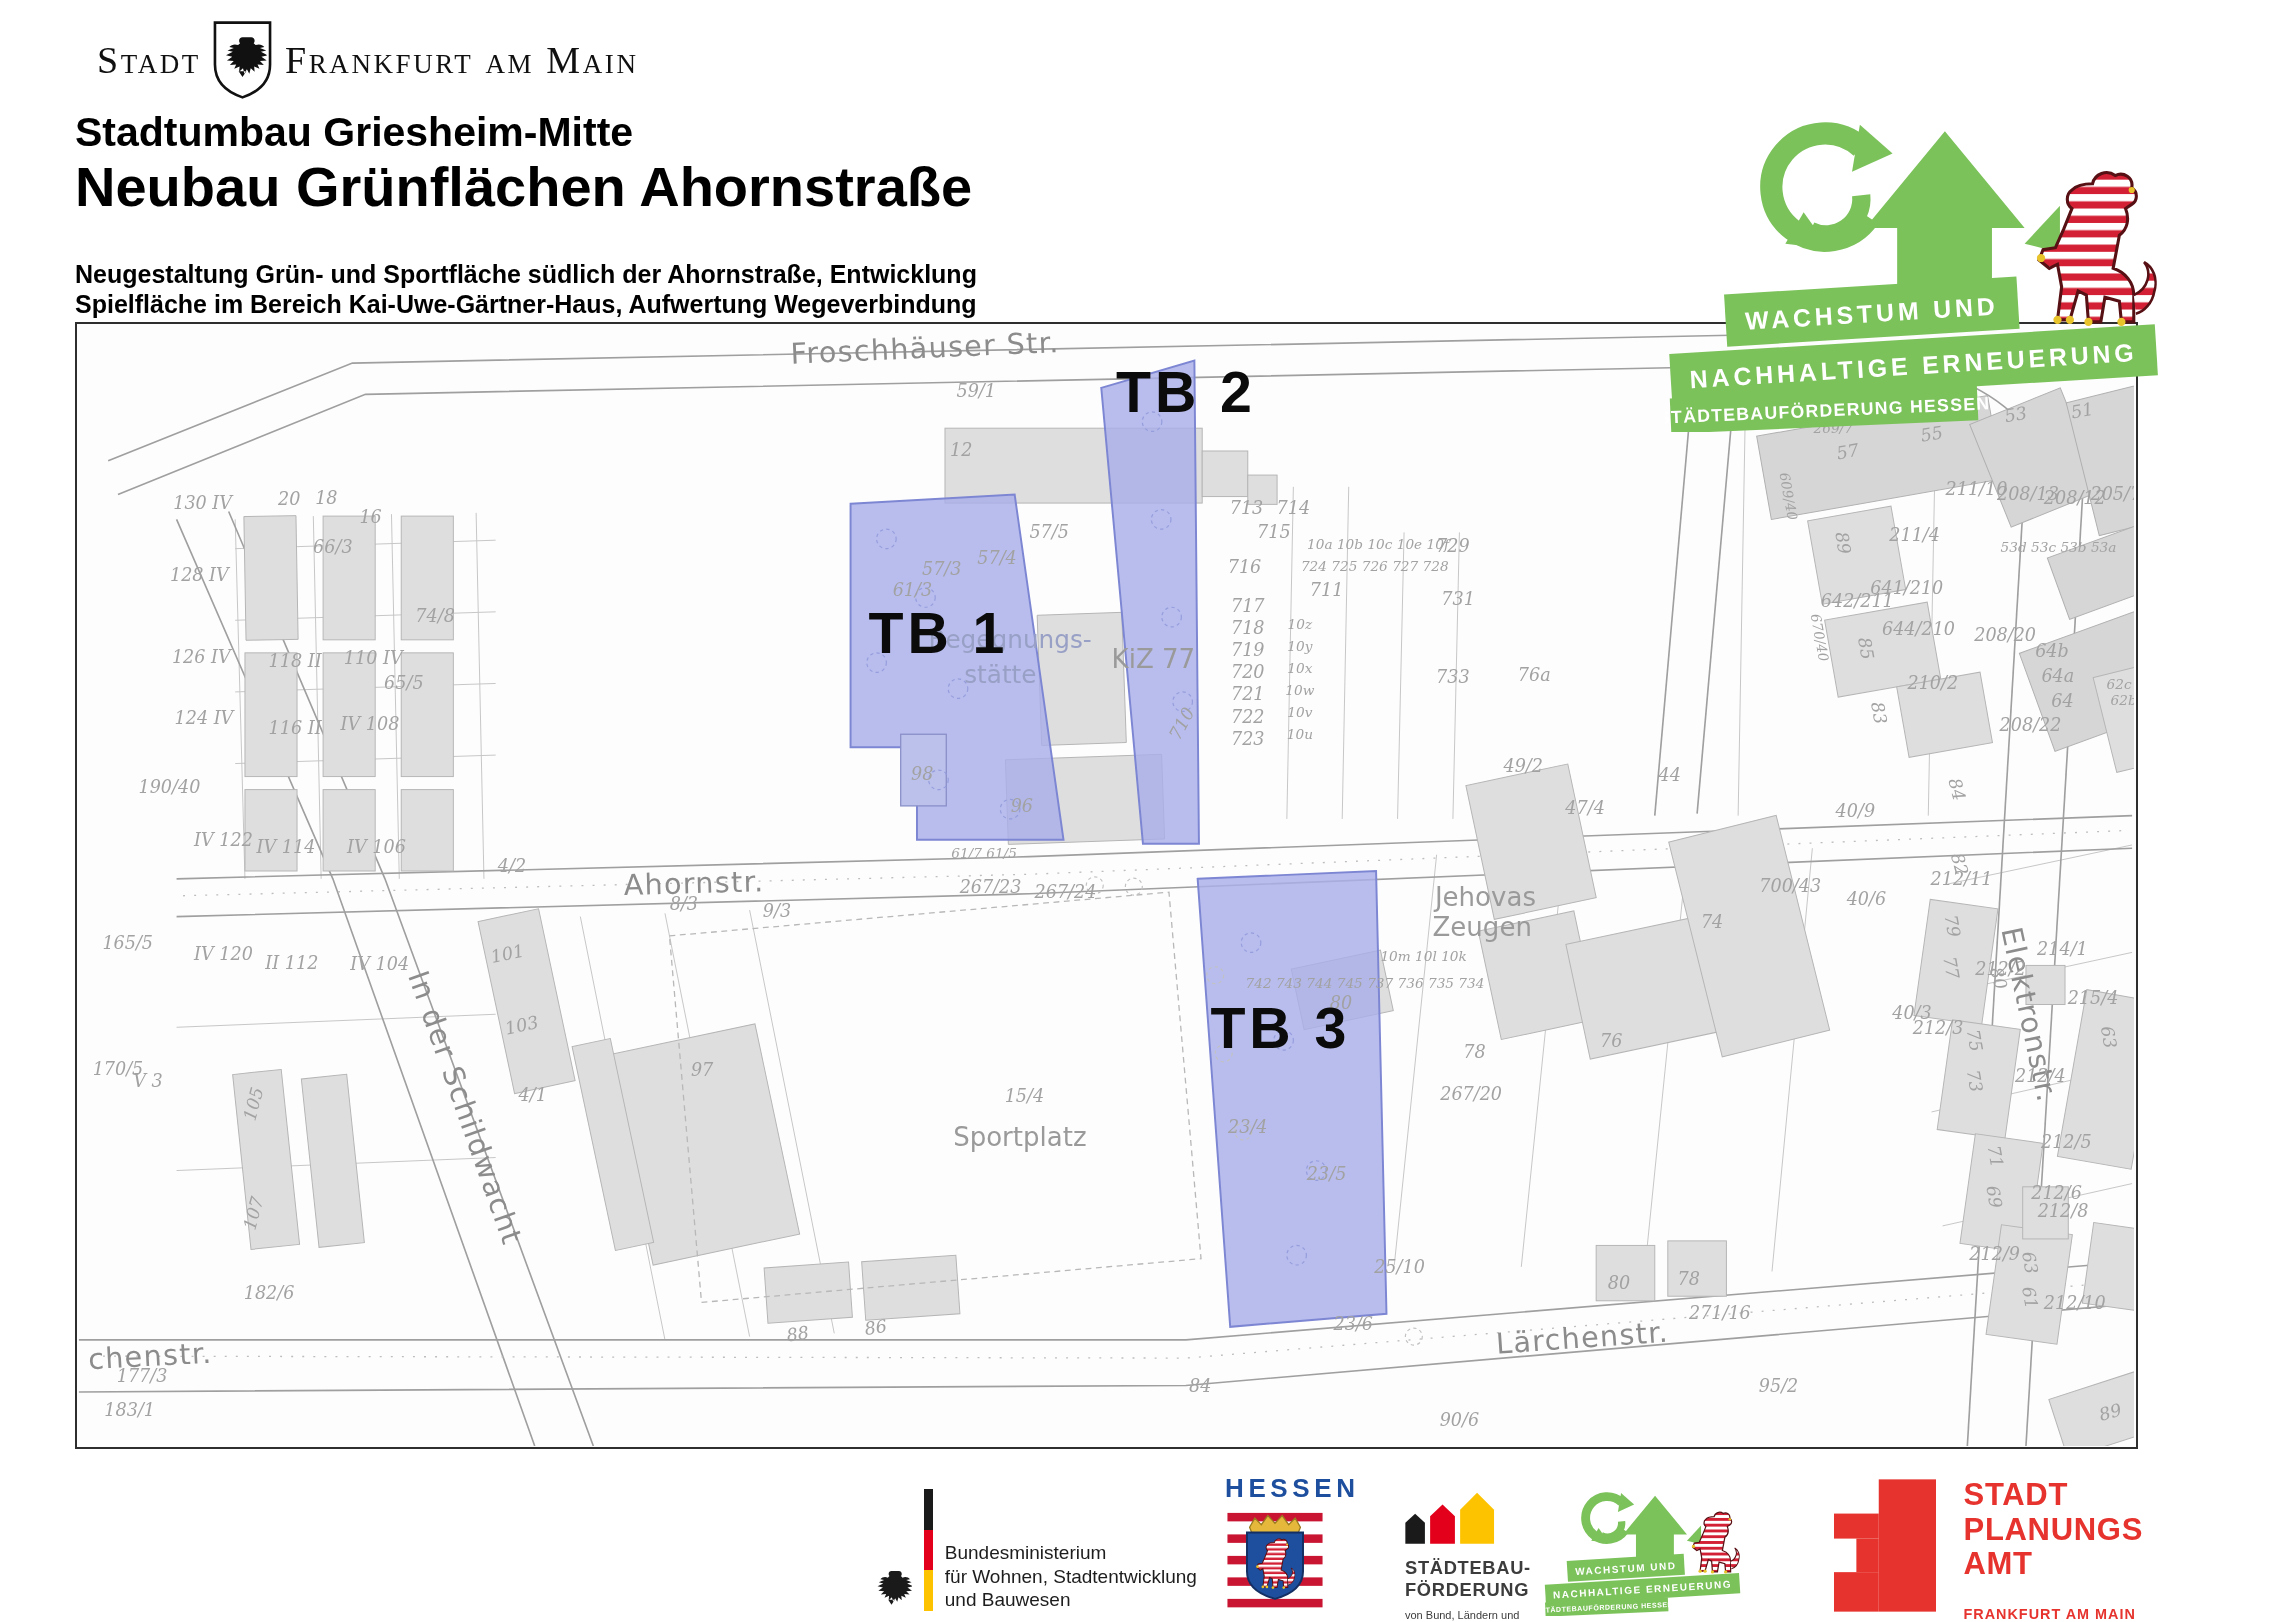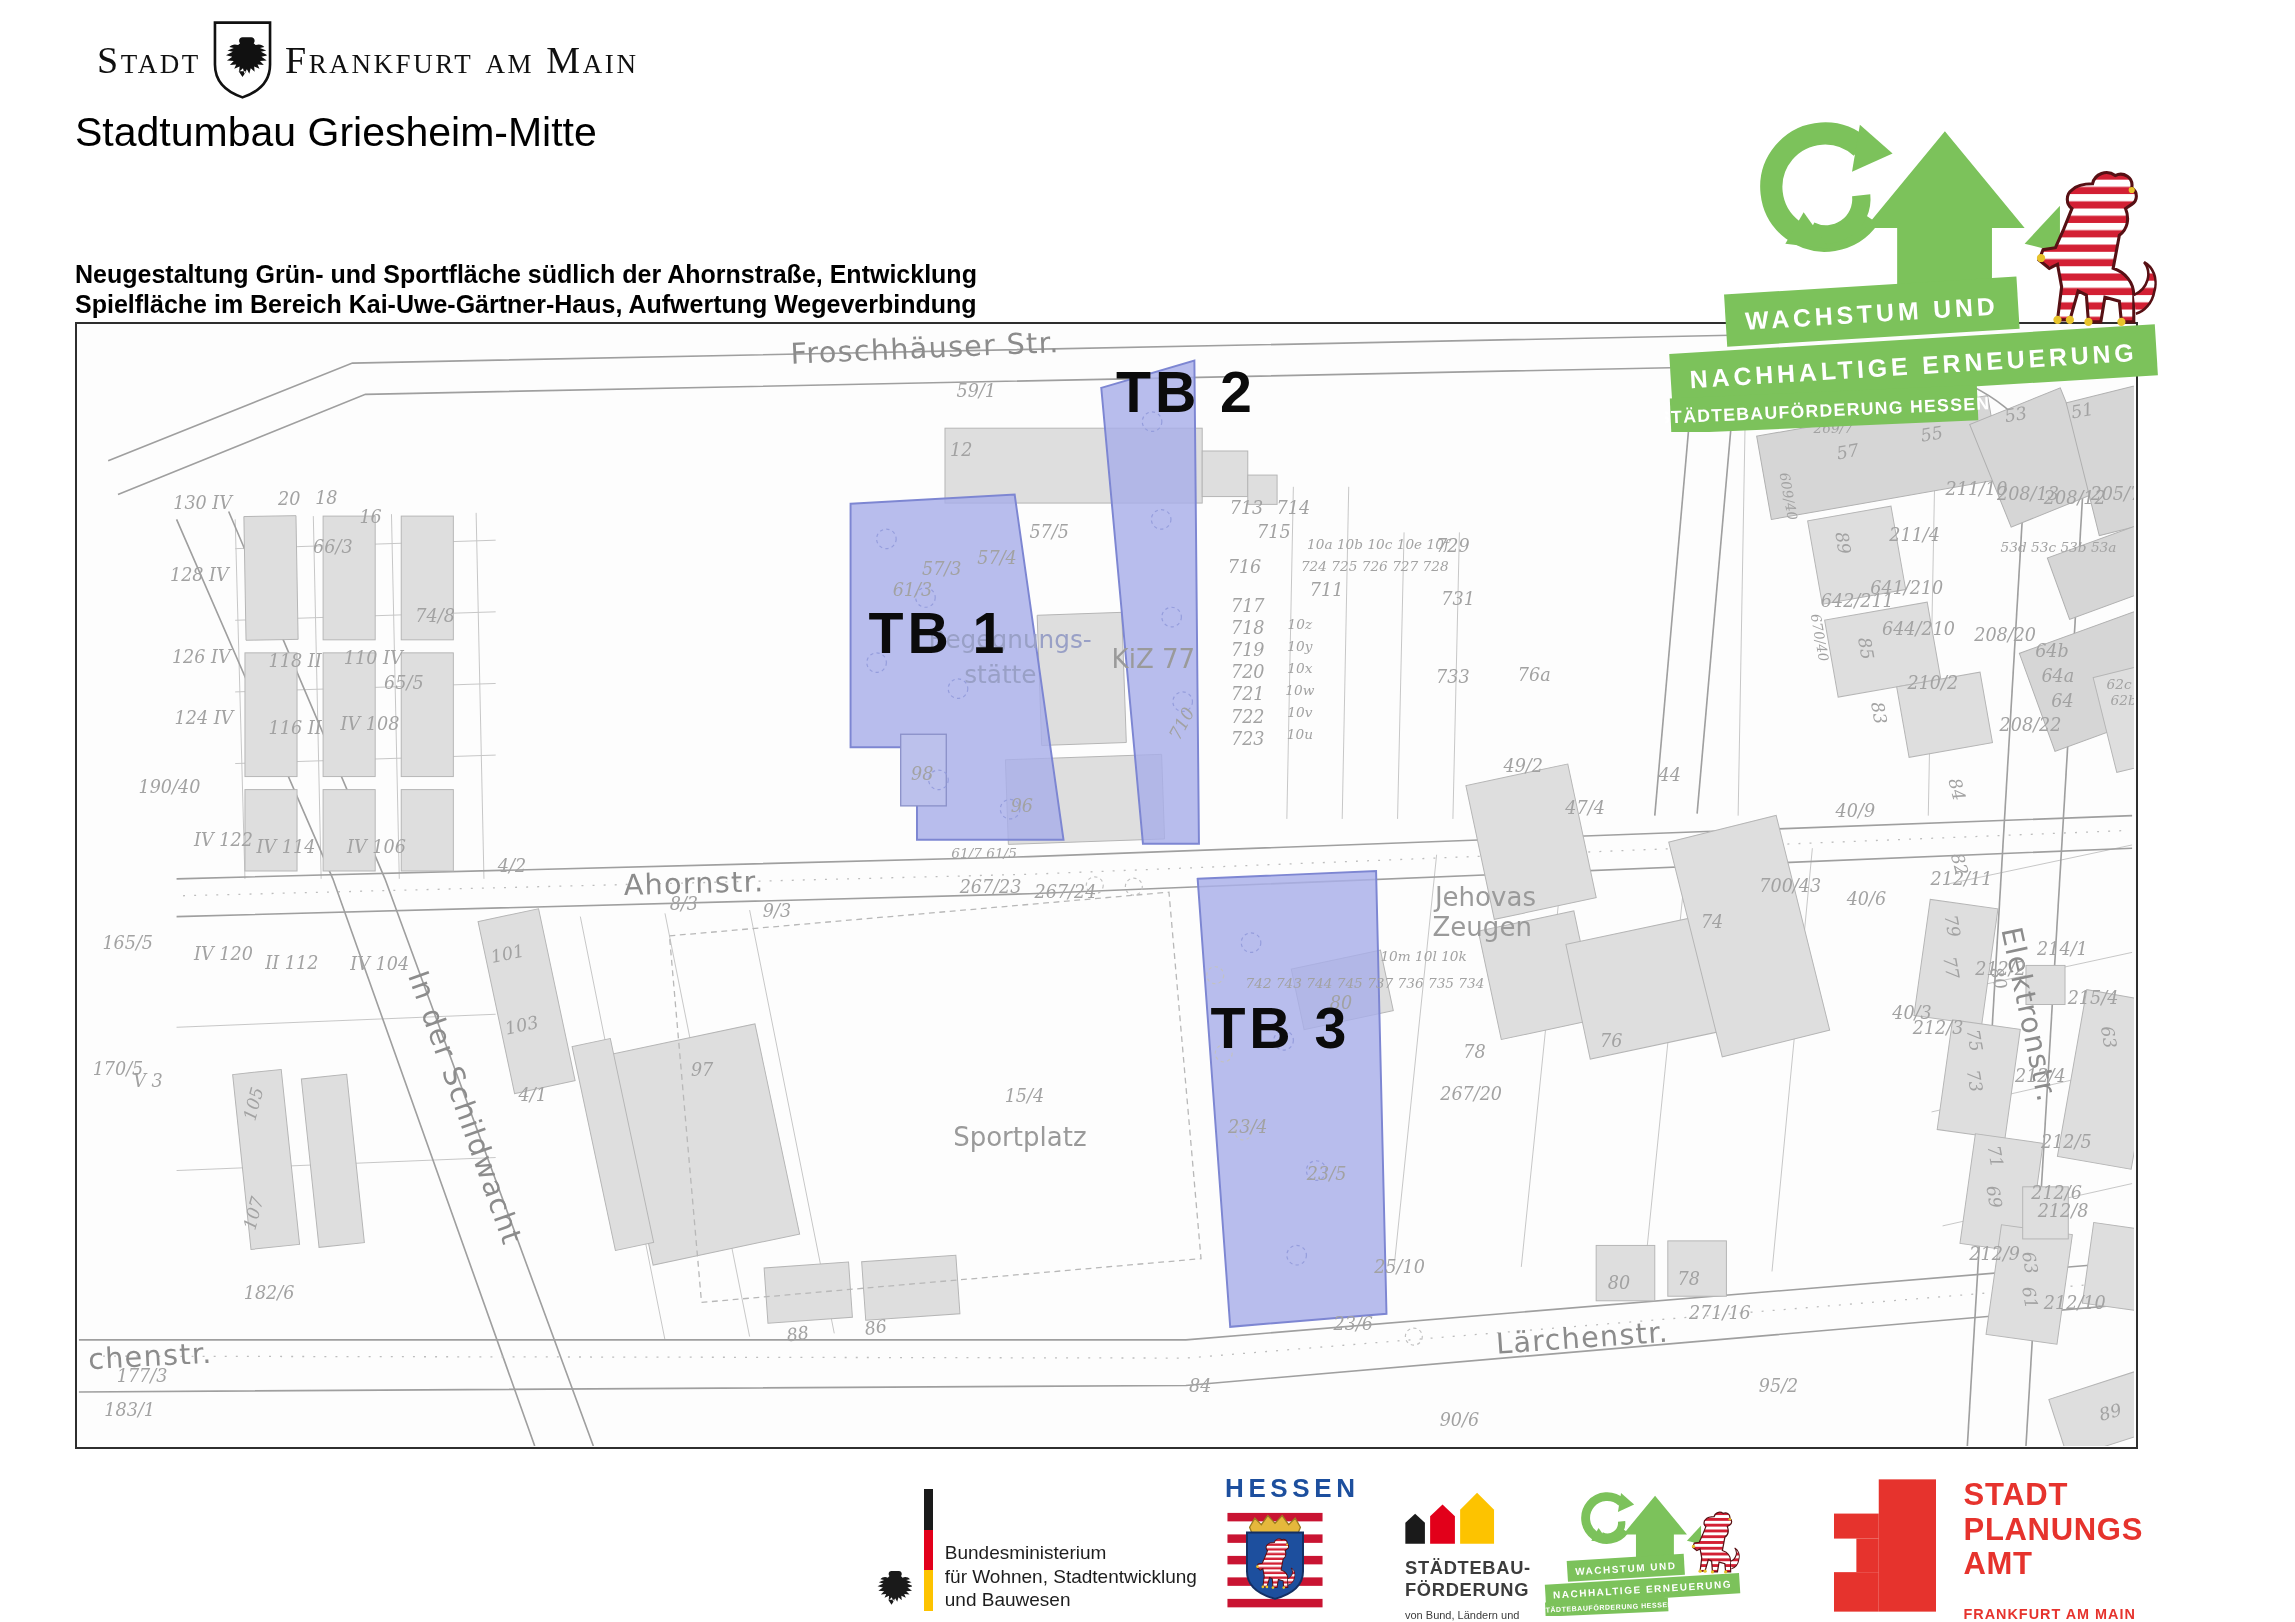--- a/index.html
+++ b/index.html
@@ -1,21 +1,21 @@
 <!DOCTYPE html>
 <html style="font-size:10.5px"><head>
 <meta charset="utf-8">
 <style>
   html,body{margin:0;padding:0;background:#e8e8e8}
   .page{position:relative;width:2295px;height:1622px;background:#ffffff;
         font-family:"Liberation Sans",sans-serif;overflow:hidden}
   
   .city-logo{position:absolute;left:97px;top:19.6px;display:flex;align-items:center;gap:10.5px;color:#101010}
   .city-logo .t{font-family:"Liberation Serif",serif;font-variant:small-caps;font-size:38px;letter-spacing:2.6px;white-space:nowrap}
-  .project{position:absolute;left:75px;top:109px;font-size:41px;font-weight:400;color:#000}
+  .project{position:absolute;left:75px;top:109px;font-size:41px;font-weight:700;color:#000}
   .maintitle{position:absolute;left:75px;top:154px;font-size:56px;font-weight:700;color:#000}
   .subtitle{position:absolute;left:75px;top:260px;font-size:25px;font-weight:700;color:#000;line-height:1.18}
   .growth-large{position:absolute;left:1665px;top:92px;z-index:6}
   .growth-small{position:absolute;left:1543px;top:1480px}
   
   .map-frame{position:absolute;left:75px;top:322px;width:2063px;height:1127px;
              border:2.6px solid #2e2e2e;box-sizing:border-box;background:#fdfdfd;z-index:1}
   svg text{font-family:"DejaVu Sans",sans-serif}
   .street{font-size:44px;fill:#8c8c8c;letter-spacing:2px}
   .place{font-size:40px;fill:#9a9a9a}
@@ -105,20 +105,21 @@
   <div class="city-logo">
     <span class="t">Stadt</span>
     <svg width="63" height="80" viewBox="0 0 96 122">
       <path d="M6,4 H90 V68 Q90,104 48,118 Q6,104 6,68 Z" fill="#fff" stroke="#111" stroke-width="4"></path>
       <use href="#eagle-sym" x="11" y="12" width="74" height="88" fill="#111"></use>
     </svg>
     <span class="t">Frankfurt am Main</span>
   </div>
 
   <div class="project">Stadtumbau Griesheim-Mitte</div>
+  <div class="maintitle">Neubau Grünflächen Ahornstraße</div>
   <div class="subtitle">
     <div>Neugestaltung Grün- und Sportfläche südlich der Ahornstraße, Entwicklung</div>
     <div>Spielfläche im Bereich Kai-Uwe-Gärtner-Haus, Aufwertung Wegeverbindung</div>
   </div>
 
   <div class="growth-large">
     <svg width="497" height="340" viewBox="0 0 760 520">
         <use href="#growth-sym" width="760" height="520"></use>
       </svg>
   </div>

